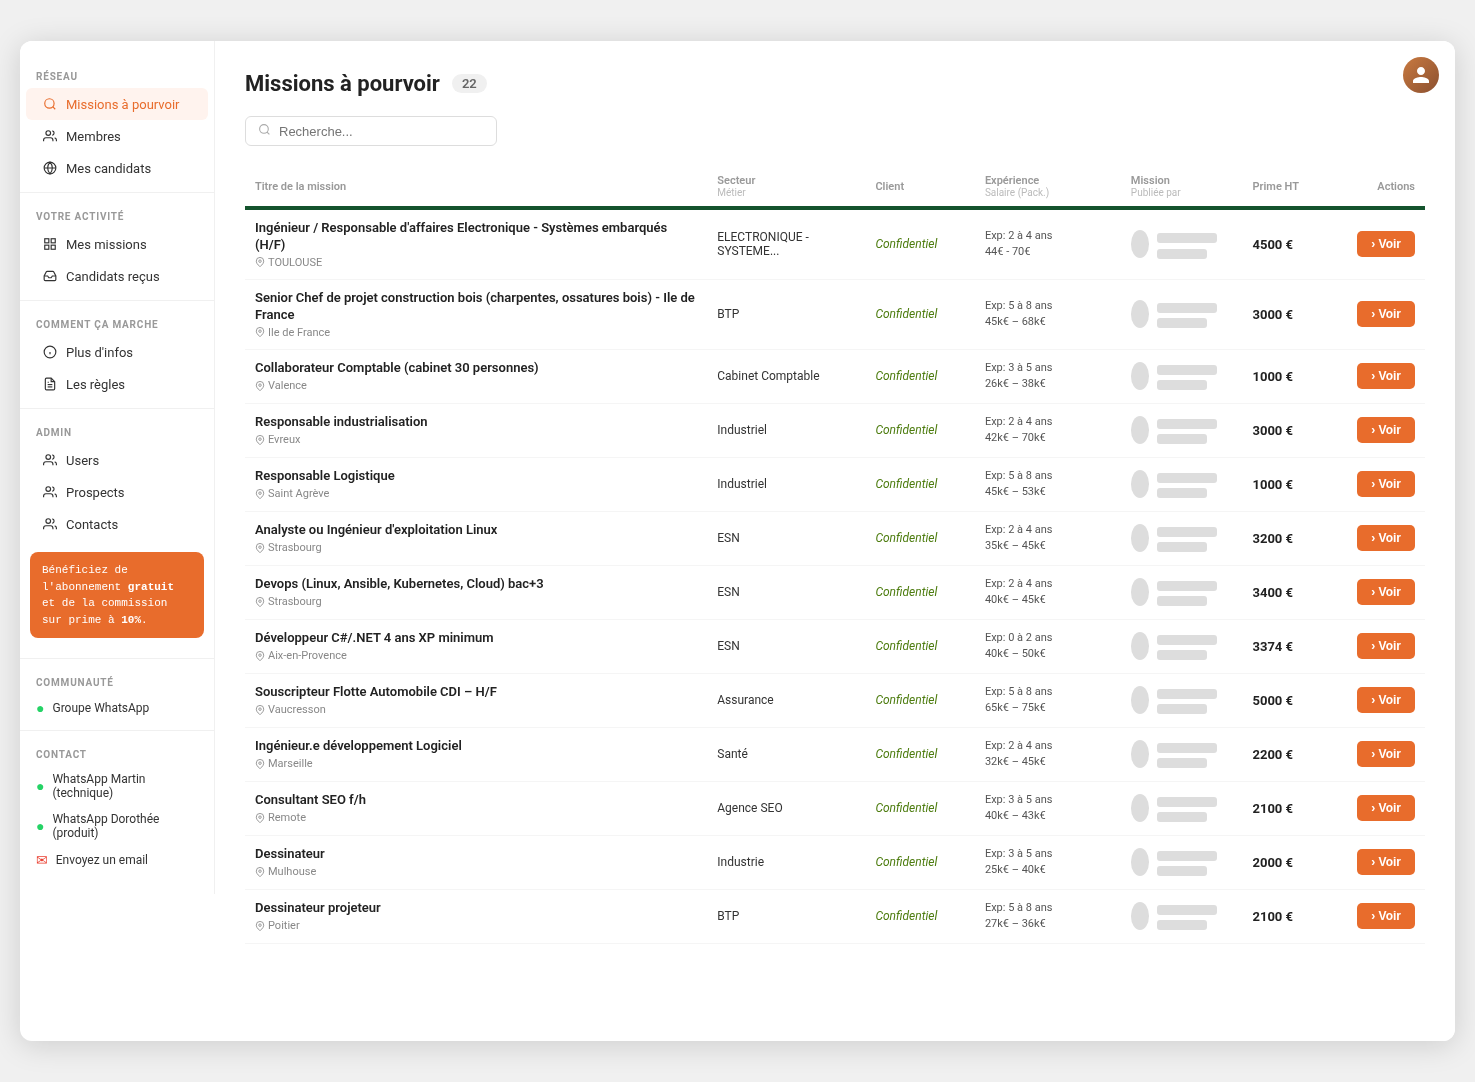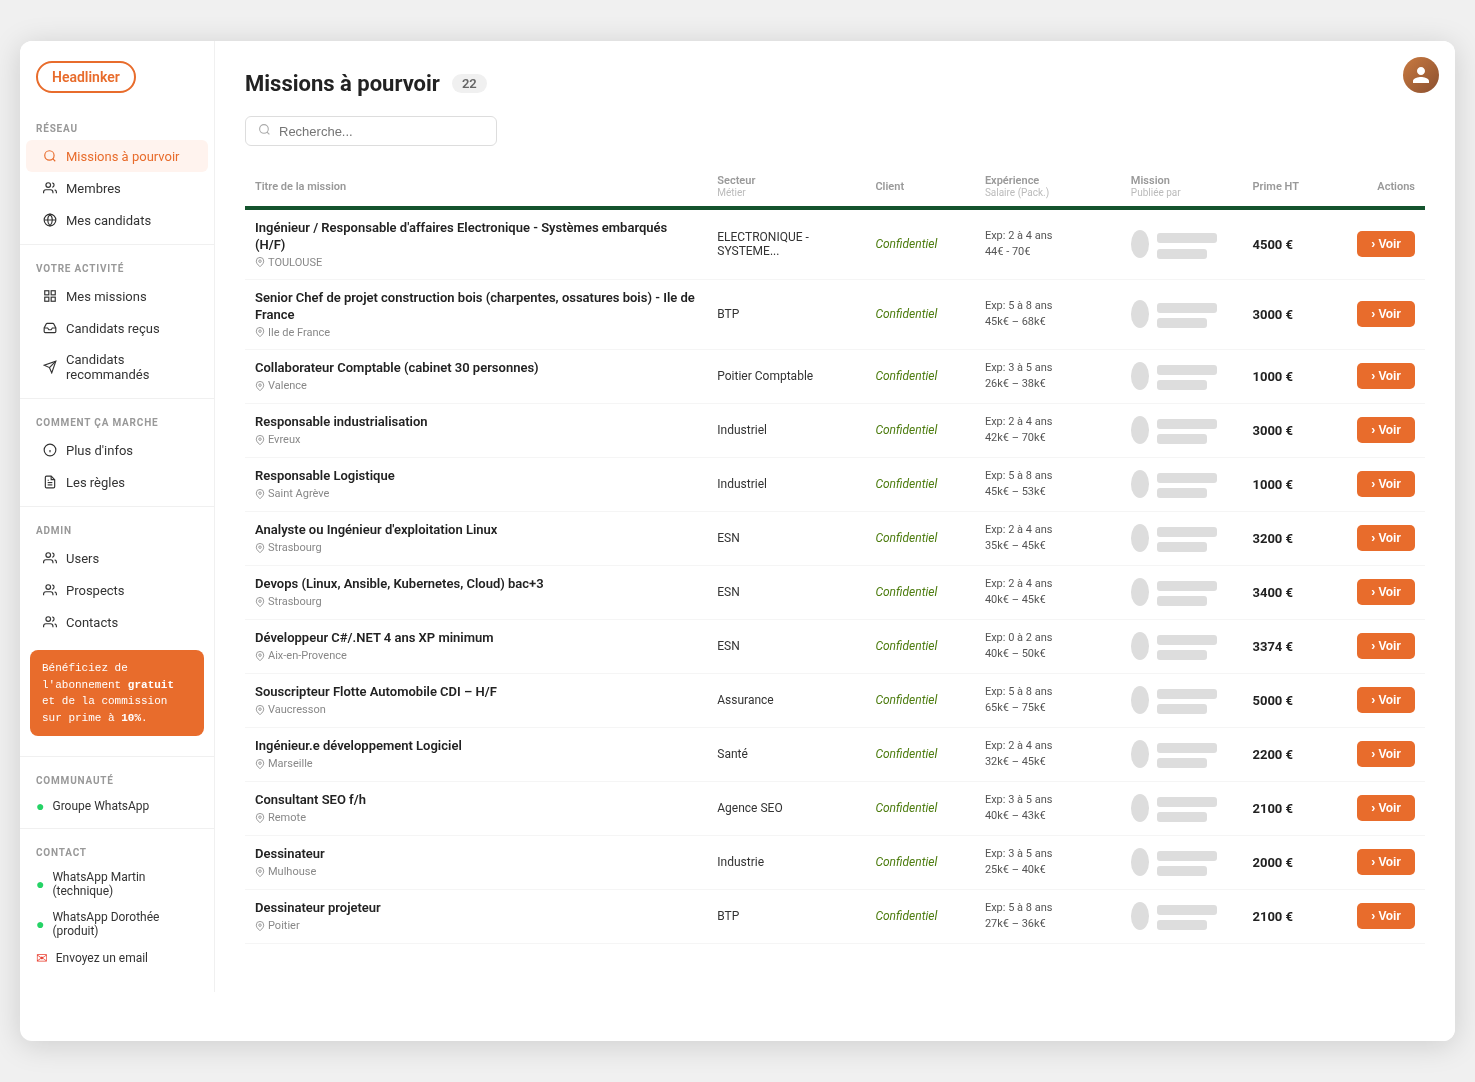--- a/index.html
+++ b/index.html
@@ -247,23 +247,20 @@
     .whatsapp-icon { color: #25D366; font-size: 14px; }
     .gmail-icon { color: #EA4335; font-size: 14px; }
     .th-sub { font-size: 10px; color: #bbb; font-weight: 400; display: block; }
   </style>
 </head>
 <body>
 
 <div class="app-container">
 
   <div class="sidebar">
-    <div class="logo-container">
-      <div class="logo">Headlinker</div>
-    </div>
 
     <div class="sidebar-section-label">RÉSEAU</div>
     <div class="sidebar-item active">
       <span class="sidebar-icon">
         <svg width="14" height="14" viewBox="0 0 24 24" fill="none" stroke="currentColor" stroke-width="2">
             <circle cx="11" cy="11" r="8"></circle>
             <path d="m21 21-4.35-4.35"></path>
           </svg>
       </span>
       <span>Missions à pourvoir</span>
@@ -304,29 +301,20 @@
       <span>Mes missions</span>
     </div>
     <div class="sidebar-item">
       <span class="sidebar-icon">
         <svg width="14" height="14" viewBox="0 0 24 24" fill="none" stroke="currentColor" stroke-width="2">
             <polyline points="22 12 16 12 14 15 10 15 8 12 2 12"></polyline>
             <path d="M5.45 5.11L2 12v6a2 2 0 0 0 2 2h16a2 2 0 0 0 2-2v-6l-3.45-6.89A2 2 0 0 0 16.76 4H7.24a2 2 0 0 0-1.79 1.11z"></path>
           </svg>
       </span>
       <span>Candidats reçus</span>
-    </div>
-    <div class="sidebar-item">
-      <span class="sidebar-icon">
-        <svg width="14" height="14" viewBox="0 0 24 24" fill="none" stroke="currentColor" stroke-width="2">
-            <line x1="22" y1="2" x2="11" y2="13"></line>
-            <polygon points="22 2 15 22 11 13 2 9 22 2"></polygon>
-          </svg>
-      </span>
-      <span>Candidats recommandés</span>
     </div>
 
     <div class="sidebar-divider"></div>
 
     <div class="sidebar-section-label">COMMENT ÇA MARCHE</div>
     <div class="sidebar-item">
       <span class="sidebar-icon">
         <svg width="14" height="14" viewBox="0 0 24 24" fill="none" stroke="currentColor" stroke-width="2">
             <circle cx="12" cy="12" r="10"></circle>
             <line x1="12" y1="16" x2="12" y2="12"></line>
@@ -531,21 +519,21 @@
       <td>
         <div class="mission-title">Collaborateur Comptable (cabinet 30 personnes)</div>
         <div class="mission-location">
           <svg width="10" height="10" viewBox="0 0 24 24" fill="none" stroke="#888" stroke-width="2">
                     <path d="M21 10c0 7-9 13-9 13s-9-6-9-13a9 9 0 0 1 18 0z"></path>
                     <circle cx="12" cy="10" r="3"></circle>
                   </svg>
           Valence
         </div>
       </td>
-      <td>Poitier Comptable</td>
+      <td>Cabinet Comptable</td>
       <td><span class="client-text">Confidentiel</span></td>
       <td>
         <div class="exp-info">Exp: 3 à 5 ans<br>26k€ – 38k€</div>
       </td>
       <td>
         <div class="pub-cell">
           <div class="avatar-placeholder"></div>
           <div>
             <div class="avatar-text-blur"></div>
             <div class="avatar-text-blur" style="width:50px;margin-top:3px;"></div>

